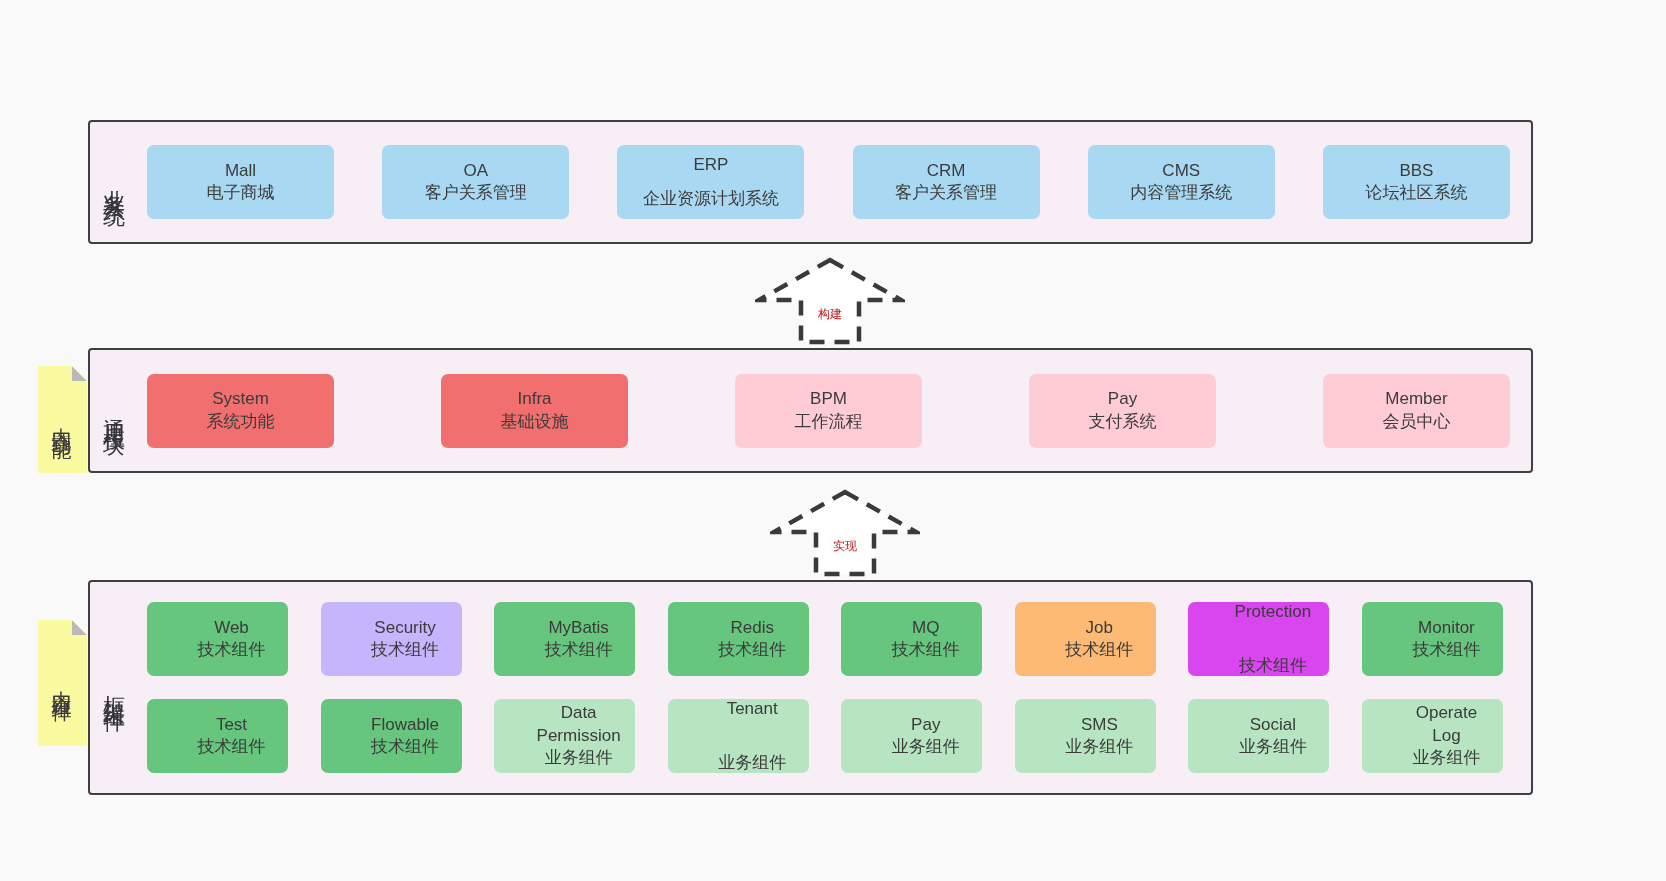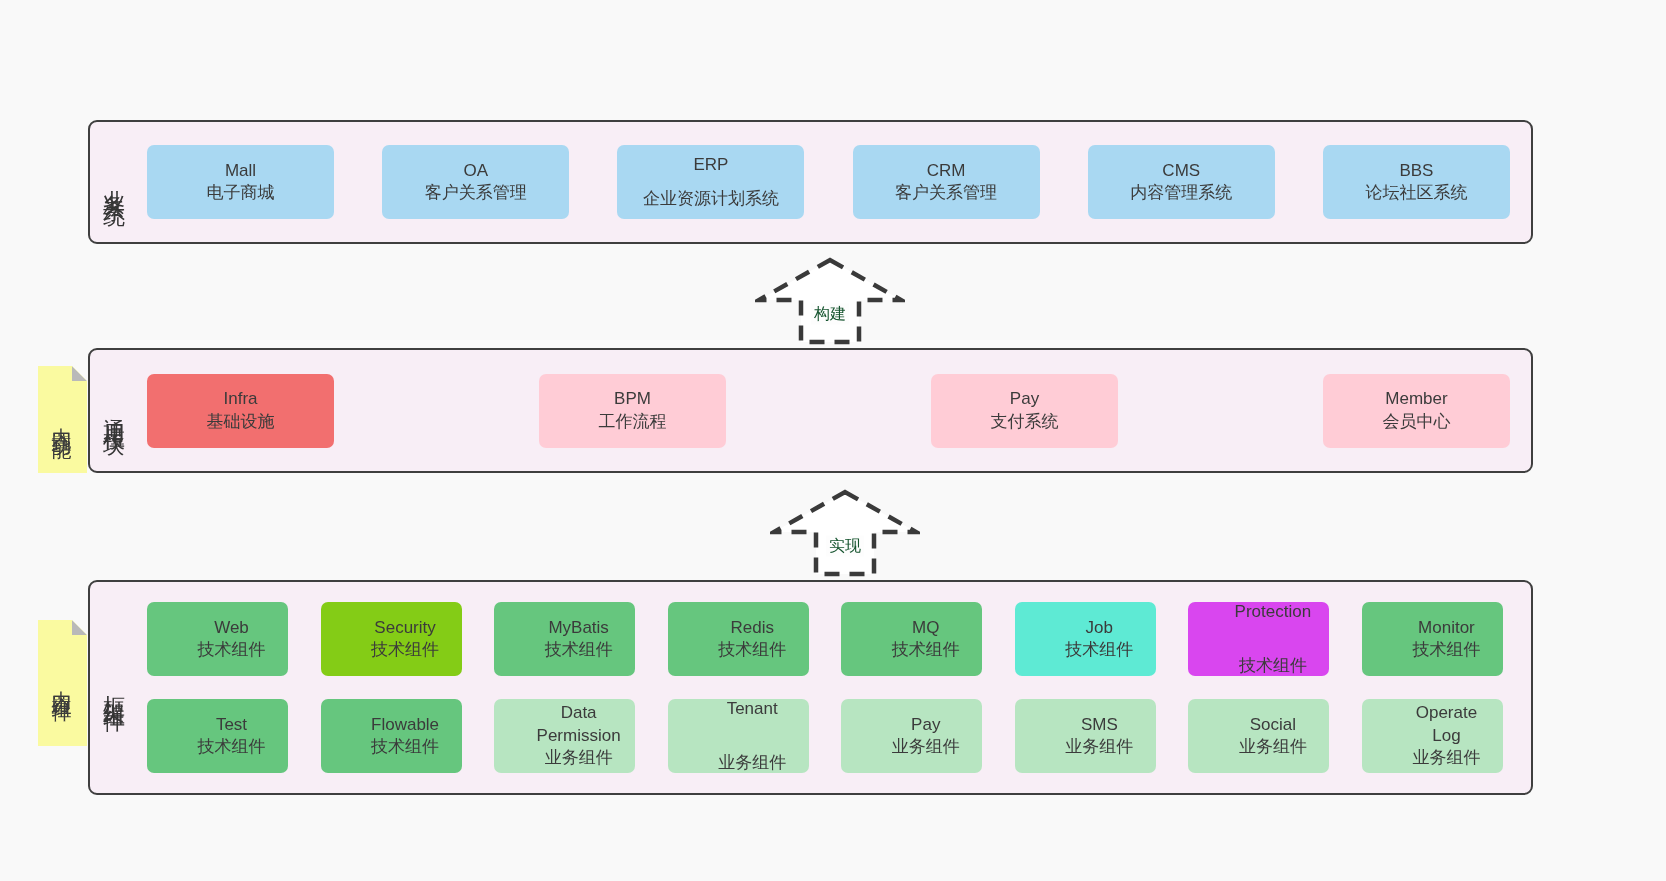--- a/index.html
+++ b/index.html
@@ -3,21 +3,21 @@
 <meta charset="utf-8">
 <style>
   html,body{margin:0;padding:0;}
   body{
     width:1666px;height:881px;position:relative;overflow:hidden;
     background:#f9f9f9;color:#3c3c3c;
     font-family:"Liberation Sans","DejaVu Sans",sans-serif;
   }
   .band{
     position:absolute;left:88px;width:1445px;box-sizing:border-box;
-    background:#f8eef6;border:2px solid #3f3f3f;border-radius:9px;
+    background:#f8eef6;border:2px solid #3f3f3f;border-radius:4px;
   }
   #band-1{top:120px;height:124px;}
   #band-2{top:348px;height:125px;}
   #band-3{top:580px;height:215px;}
   .band-label{
     position:absolute;left:9px;top:0;height:100%;
     display:flex;align-items:center;justify-content:center;
     writing-mode:vertical-rl;text-orientation:upright;
     font-size:22px;letter-spacing:5px;color:#353535;
   }
@@ -50,21 +50,21 @@
     border-bottom:15px solid #b9b9b9;border-right:15px solid transparent;
   }
   #sticky-1{top:366px;height:107px;}
   #sticky-2{top:620px;height:126px;}
   .arrow{position:absolute;width:150px;height:90px;}
   #arrow-1{left:755px;top:256px;}
   #arrow-2{left:770px;top:488px;}
   .arrow svg{display:block;}
   .arrow-label{
     position:absolute;left:50%;top:58px;transform:translate(-50%,-50%);
-    background:#fdfdfd;padding:0 3px;font-size:16px;color:#14532d;white-space:nowrap;
+    background:#fdfdfd;padding:0 3px;font-size:12px;color:#b91c1c;white-space:nowrap;
   }
 </style>
 </head>
 <body>
 
 <section class="band band-six" id="band-1">
   <div class="band-label">业务系统</div>
   <div class="boxes">
     <div class="box" style="background: rgb(169, 216, 242);">
       <div>Mall</div>
@@ -99,20 +99,24 @@
   </svg>
   <span class="arrow-label">构建</span>
 </div>
 
 <div class="sticky" id="sticky-1">内置功能</div>
 
 <section class="band band-six" id="band-2">
   <div class="band-label">通用模块</div>
   <div class="boxes">
     <div class="box" style="background: rgb(242, 111, 111);">
+      <div>System</div>
+      <div>系统功能</div>
+    </div>
+    <div class="box" style="background: rgb(242, 111, 111);">
       <div>Infra</div>
       <div>基础设施</div>
     </div>
     <div class="box" style="background: rgb(255, 204, 214);">
       <div>BPM</div>
       <div>工作流程</div>
     </div>
     <div class="box" style="background: rgb(255, 204, 214);">
       <div>Pay</div>
       <div>支付系统</div>
@@ -134,37 +138,37 @@
 <div class="sticky" id="sticky-2">内置组件</div>
 
 <section class="band" id="band-3">
   <div class="band-label">框架组件</div>
   <div class="rows">
     <div class="row">
       <div class="box" style="background: rgb(102, 198, 126);">
         <div>Web</div>
         <div>技术组件</div>
       </div>
-      <div class="box" style="background: #84cc16;">
+      <div class="box" style="background: #c4b5fd;">
         <div>Security</div>
         <div>技术组件</div>
       </div>
       <div class="box" style="background: rgb(102, 198, 126);">
         <div>MyBatis</div>
         <div>技术组件</div>
       </div>
       <div class="box" style="background: rgb(102, 198, 126);">
         <div>Redis</div>
         <div>技术组件</div>
       </div>
       <div class="box" style="background: rgb(102, 198, 126);">
         <div>MQ</div>
         <div>技术组件</div>
       </div>
-      <div class="box" style="background: #5eead4; text-align: right;">
+      <div class="box" style="background: #fdba74; text-align: right;">
         <div>Job</div>
         <div>技术组件</div>
       </div>
       <div class="box" style="background: #d946ef; gap: 32px;">
         <div>Protection</div>
         <div>技术组件</div>
       </div>
       <div class="box" style="background: rgb(102, 198, 126);">
         <div>Monitor</div>
         <div>技术组件</div>

